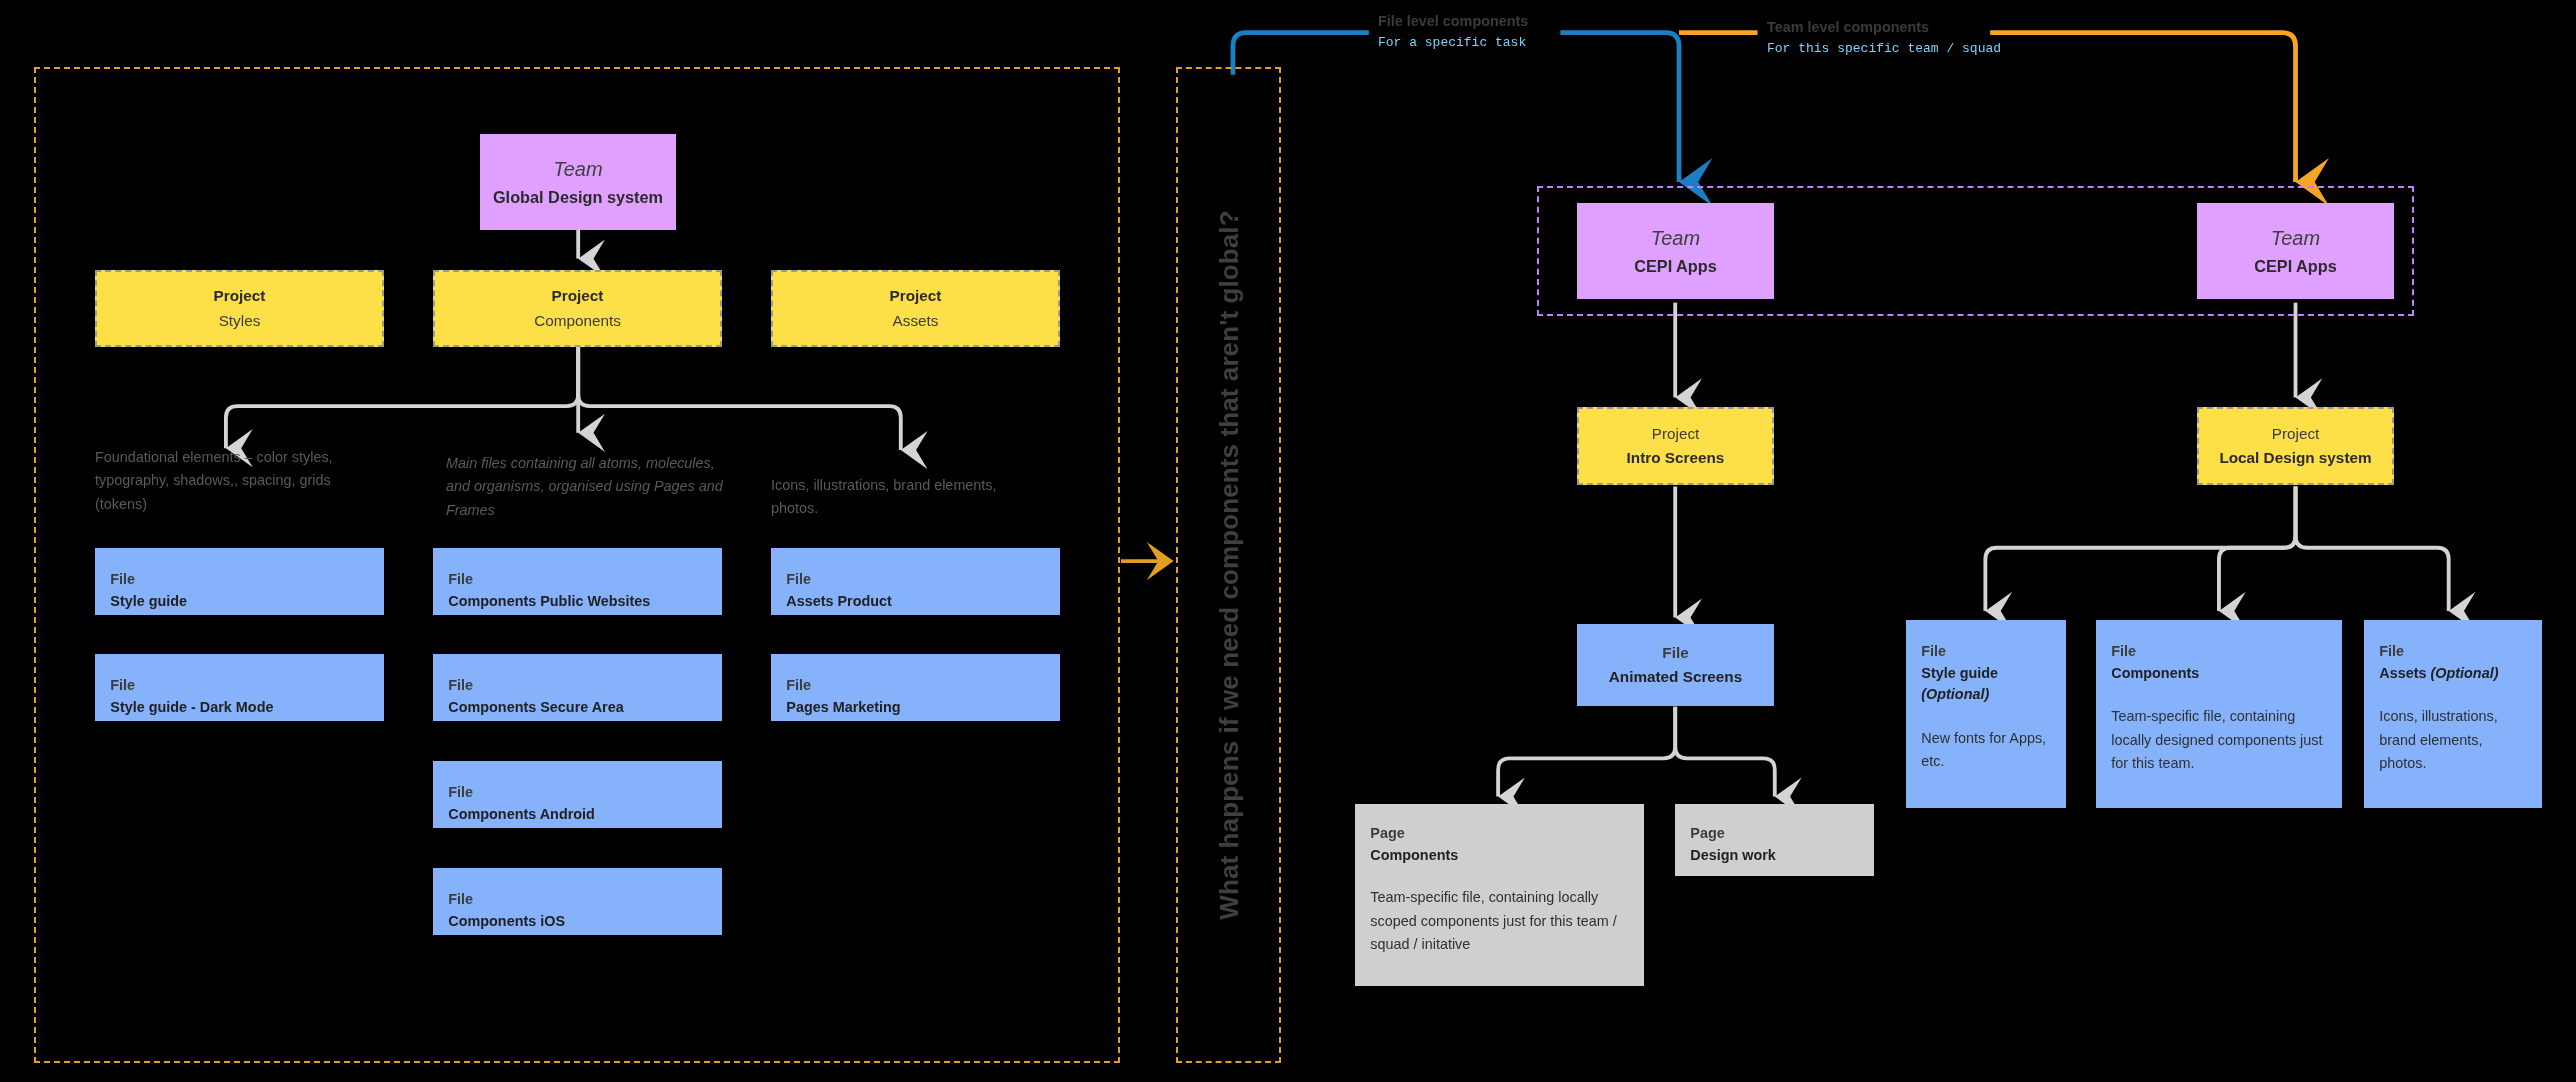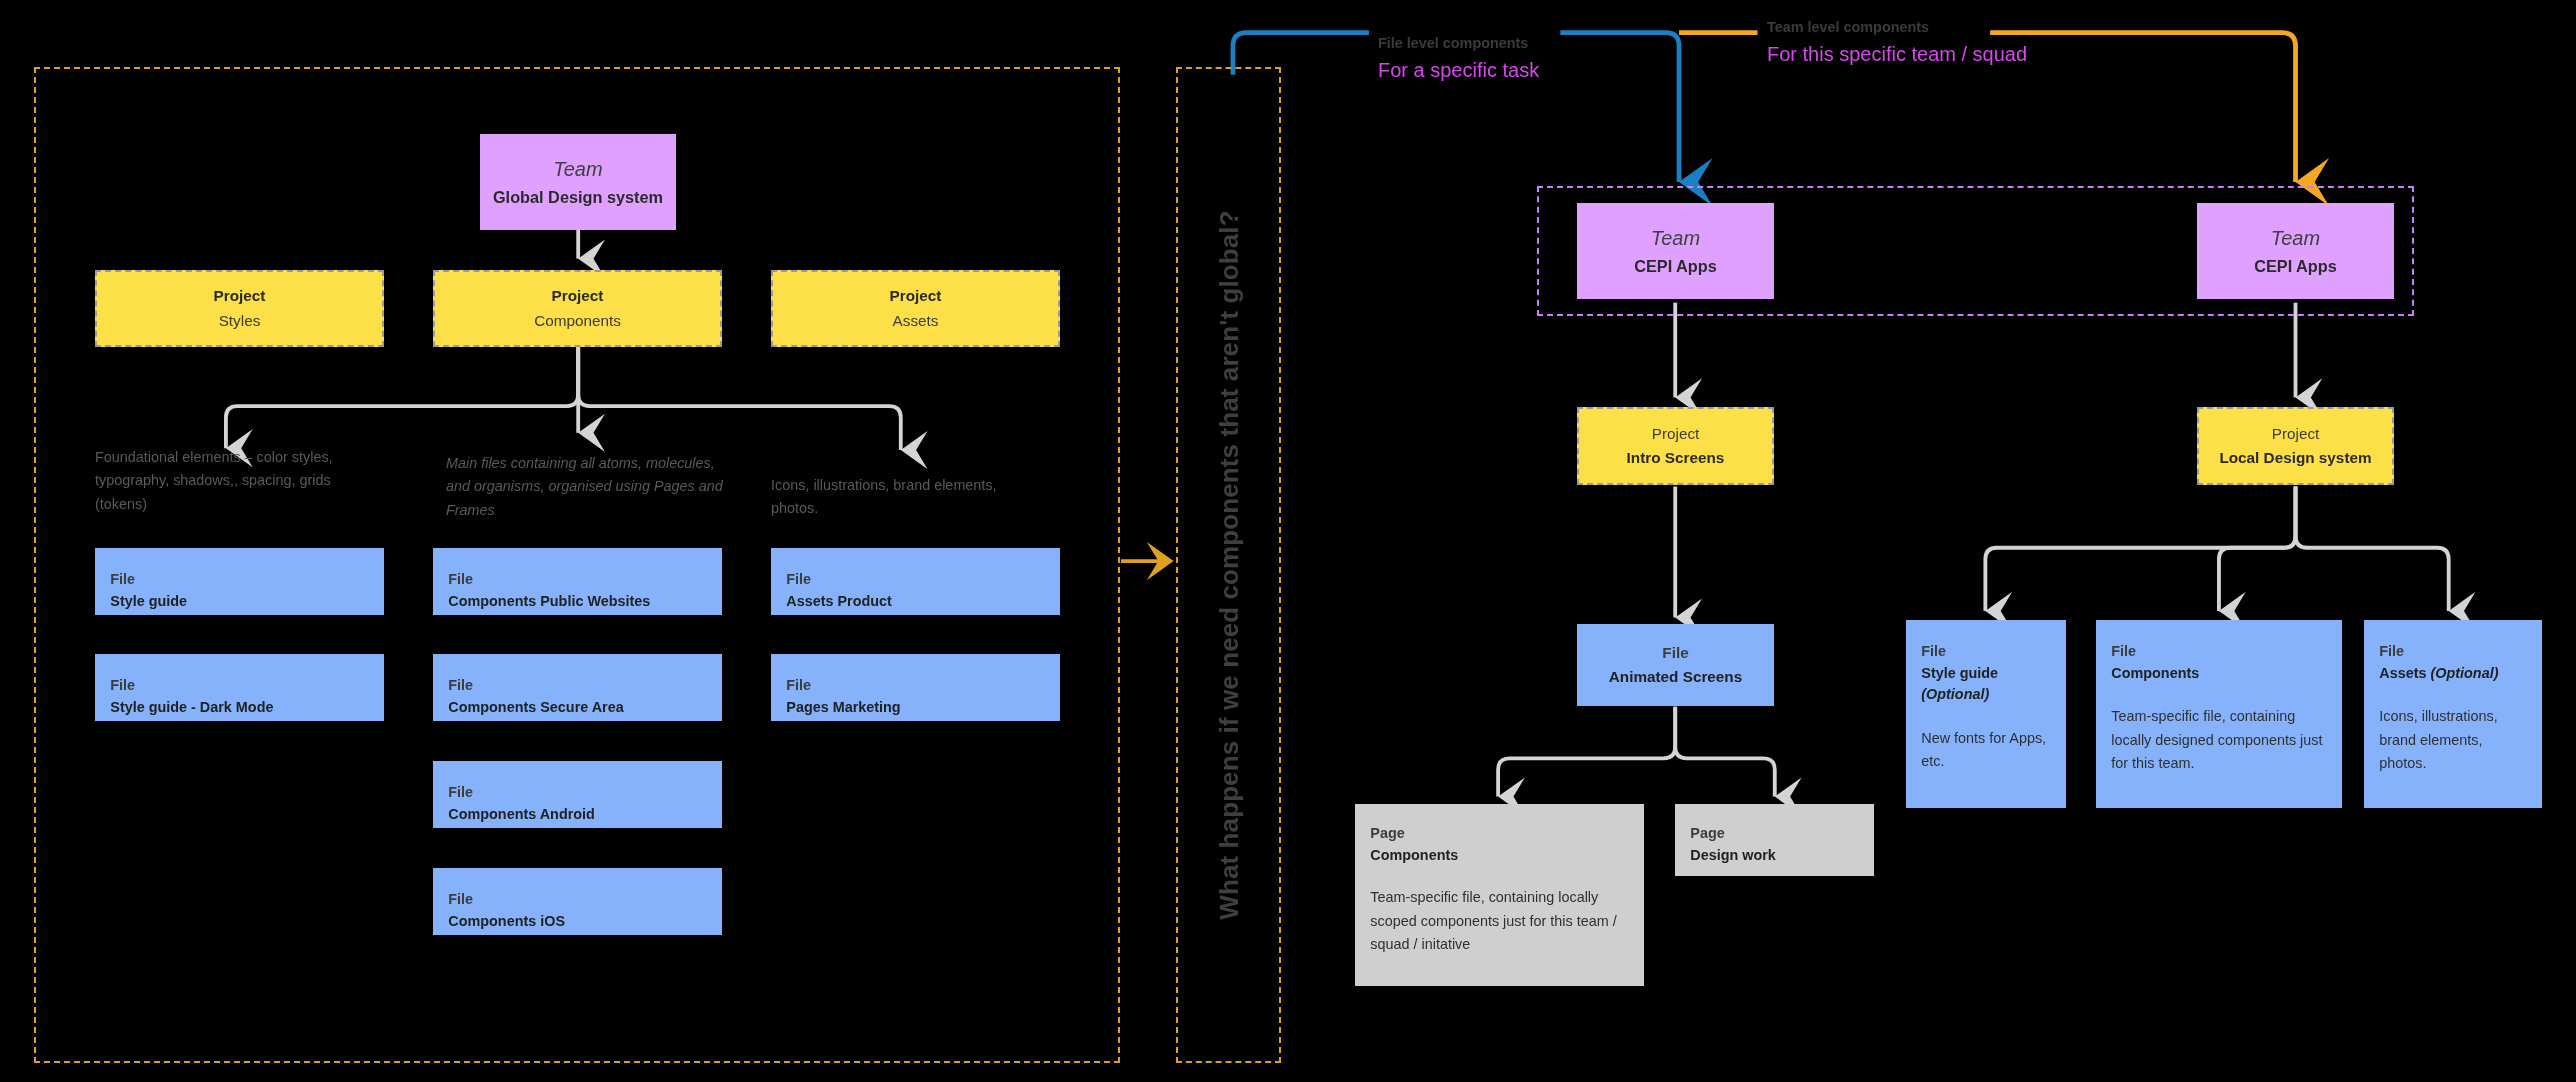--- a/index.html
+++ b/index.html
@@ -77,21 +77,21 @@
   .opt{font-style:italic;font-weight:bold;}
 
   
   .caption{
     position:absolute;font-size:14.4px;color:#5a5a5a;line-height:1.62;
   }
 
   
   .hdr{position:absolute;}
   .hdr .t{font-size:14.4px;font-weight:bold;color:#3b3b3b;line-height:1.5;white-space:nowrap;}
-  .hdr .s{font-size:20px;color:#d946ef;line-height:1.5;white-space:nowrap;}
+  .hdr .s{font-size:13px;color:#7dd3fc;line-height:1.5;white-space:nowrap;font-family:Liberation Mono, monospace;}
 
   
   svg.wires{position:absolute;left:0;top:0;width:2576px;height:1083px;pointer-events:none;}
 </style>
 </head>
 <body>
 
 <svg class="wires" viewBox="0 0 2691 1131">
   <defs>
     <marker id="ar-gray" markerWidth="10" markerHeight="10" refX="5" refY="8" orient="auto">
@@ -141,21 +141,21 @@
     <path d="M1750,738 L1750,780 Q1750,792 1762,792 L1842,792 Q1854,792 1854,804 L1854,832" marker-end="url(#ar-gray)"></path>
 
     <path d="M2398,316 L2398,415" marker-end="url(#ar-gray)"></path>
 
     <path d="M2398,508 L2398,560 Q2398,572 2386,572 L2086,572 Q2074,572 2074,584 L2074,638" marker-end="url(#ar-gray)"></path>
     <path d="M2398,508 L2398,560 Q2398,572 2386,572 L2330,572 Q2318,572 2318,584 L2318,638" marker-end="url(#ar-gray)"></path>
     <path d="M2398,508 L2398,560 Q2398,572 2410,572 L2546,572 Q2558,572 2558,584 L2558,638" marker-end="url(#ar-gray)"></path>
   </g>
 </svg>
 
-<div class="hdr abs" style="left:1378px;top:33px;">
+<div class="hdr abs" style="left:1378px;top:11px;">
   <div class="t">File level components</div>
   <div class="s">For a specific task</div>
 </div>
 
 <div class="hdr abs" style="left:1767px;top:17px;">
   <div class="t">Team level components</div>
   <div class="s">For this specific team / squad</div>
 </div>
 
 <div class="abs frame-global"></div>

